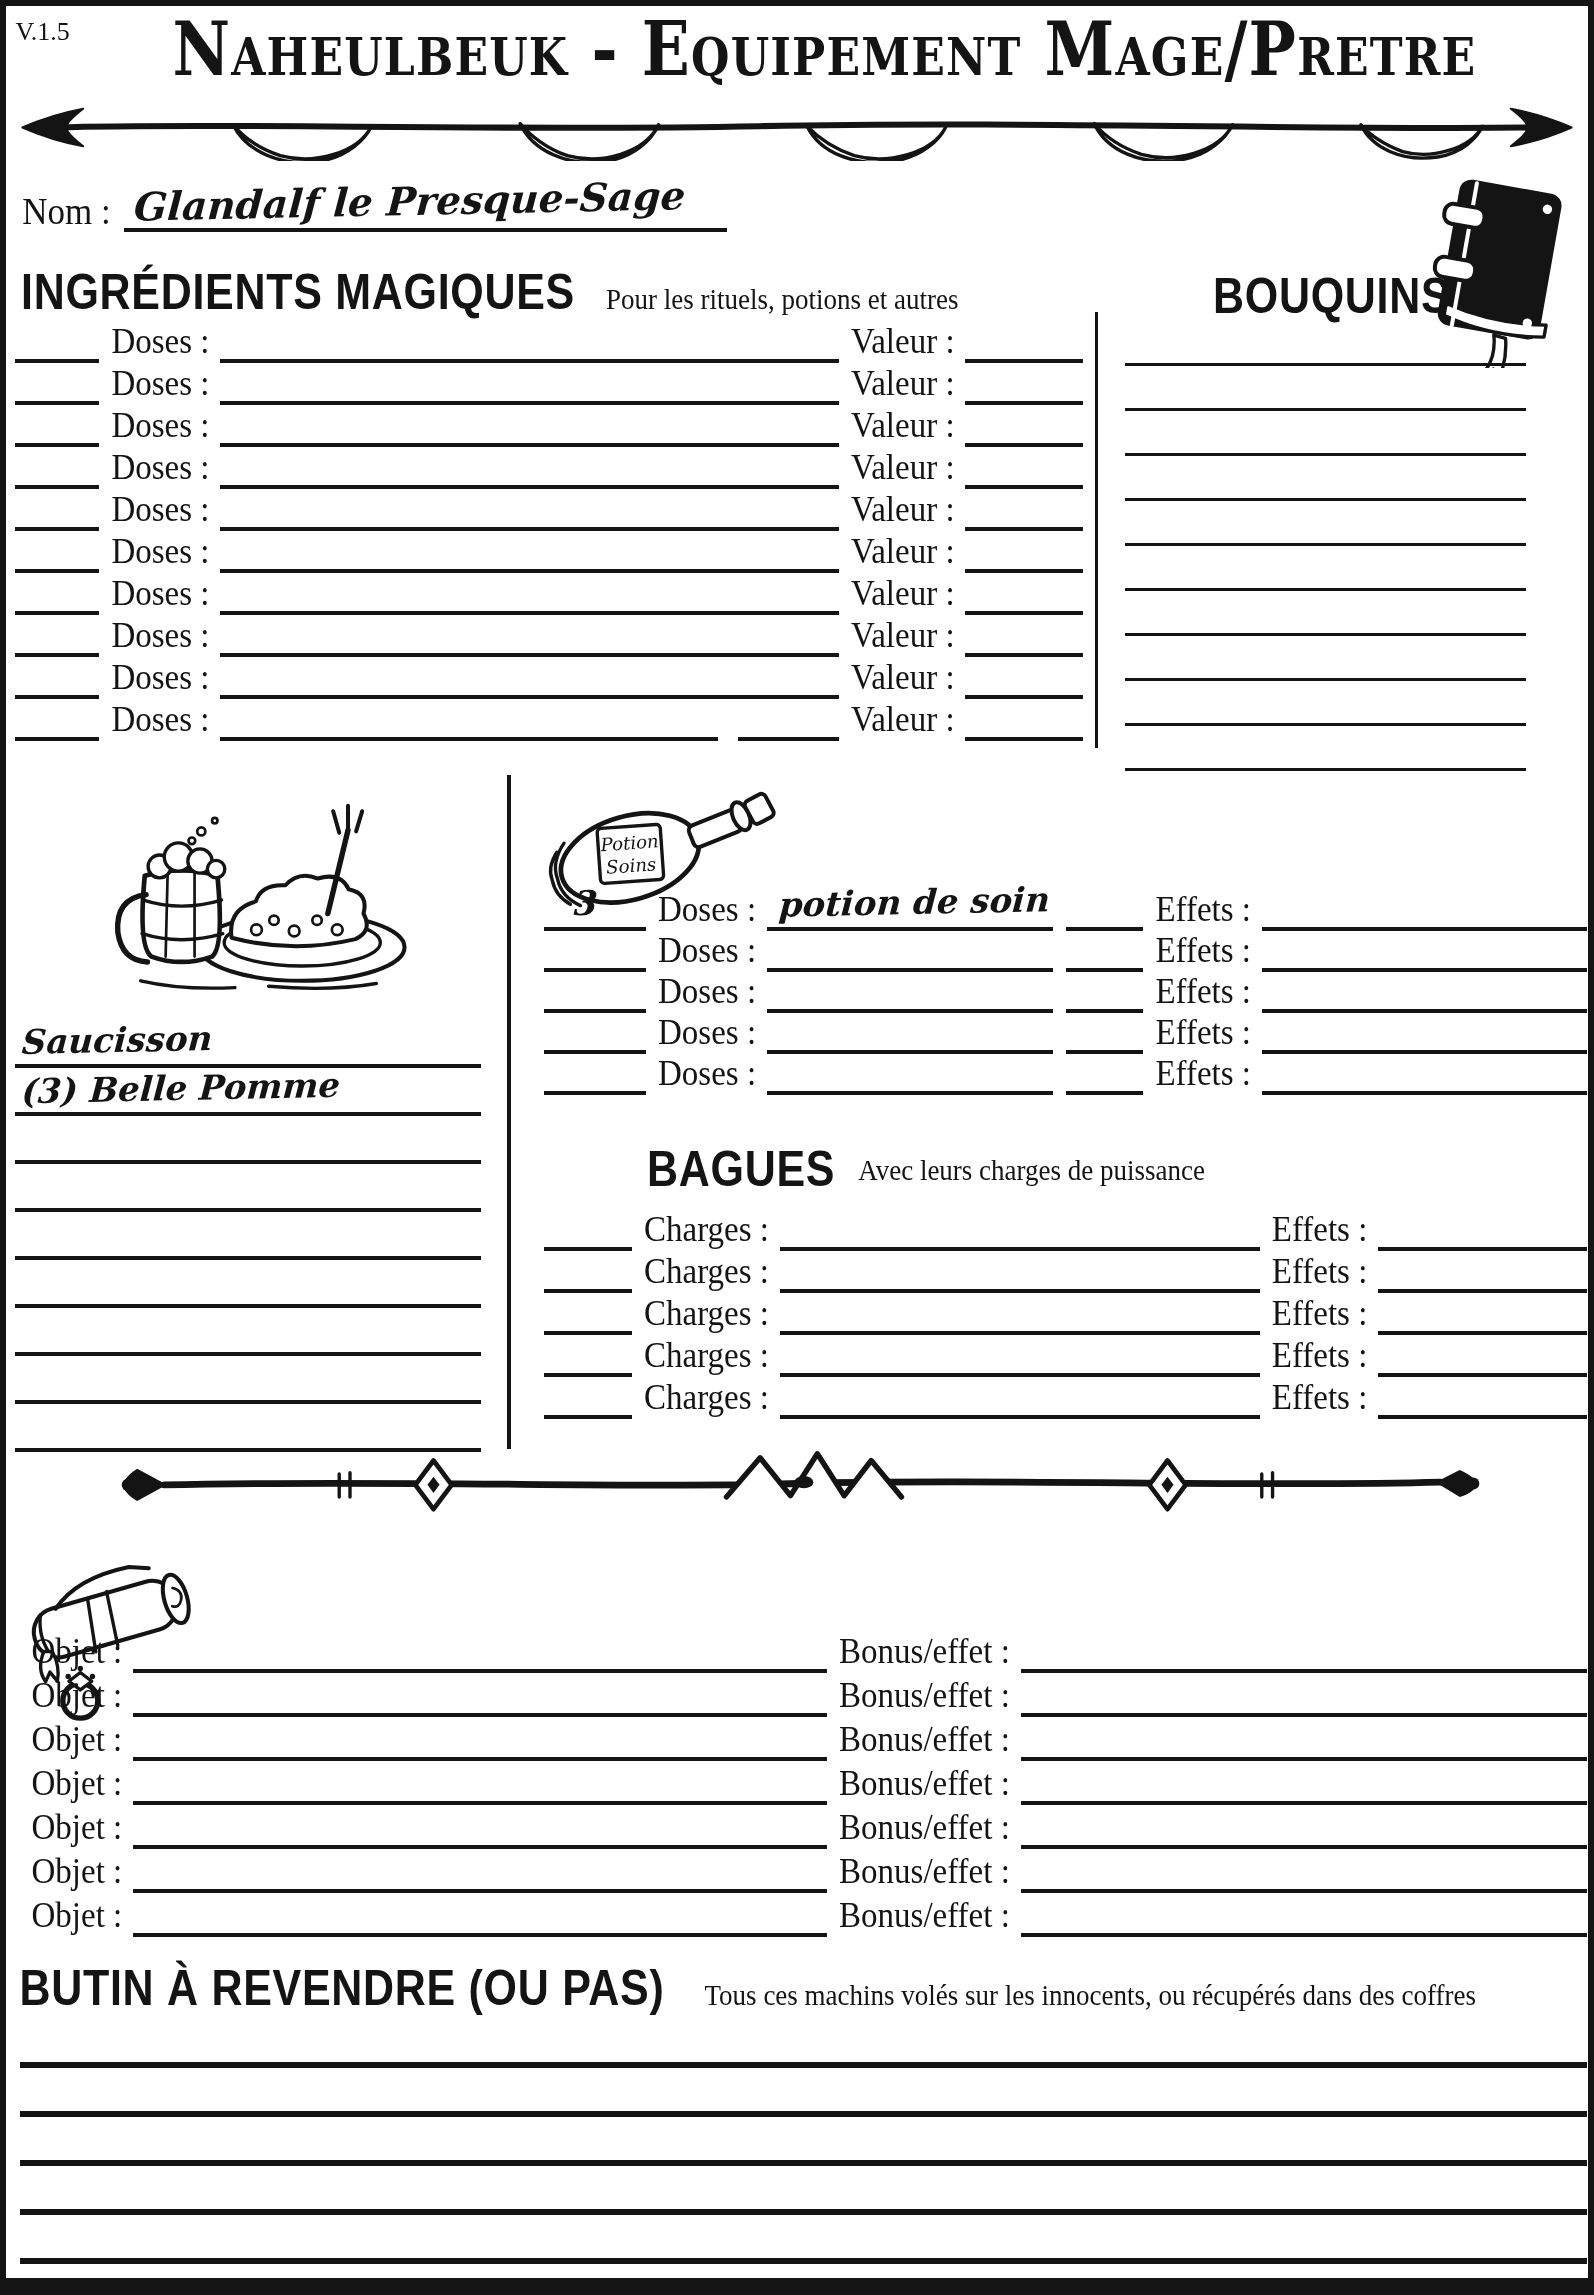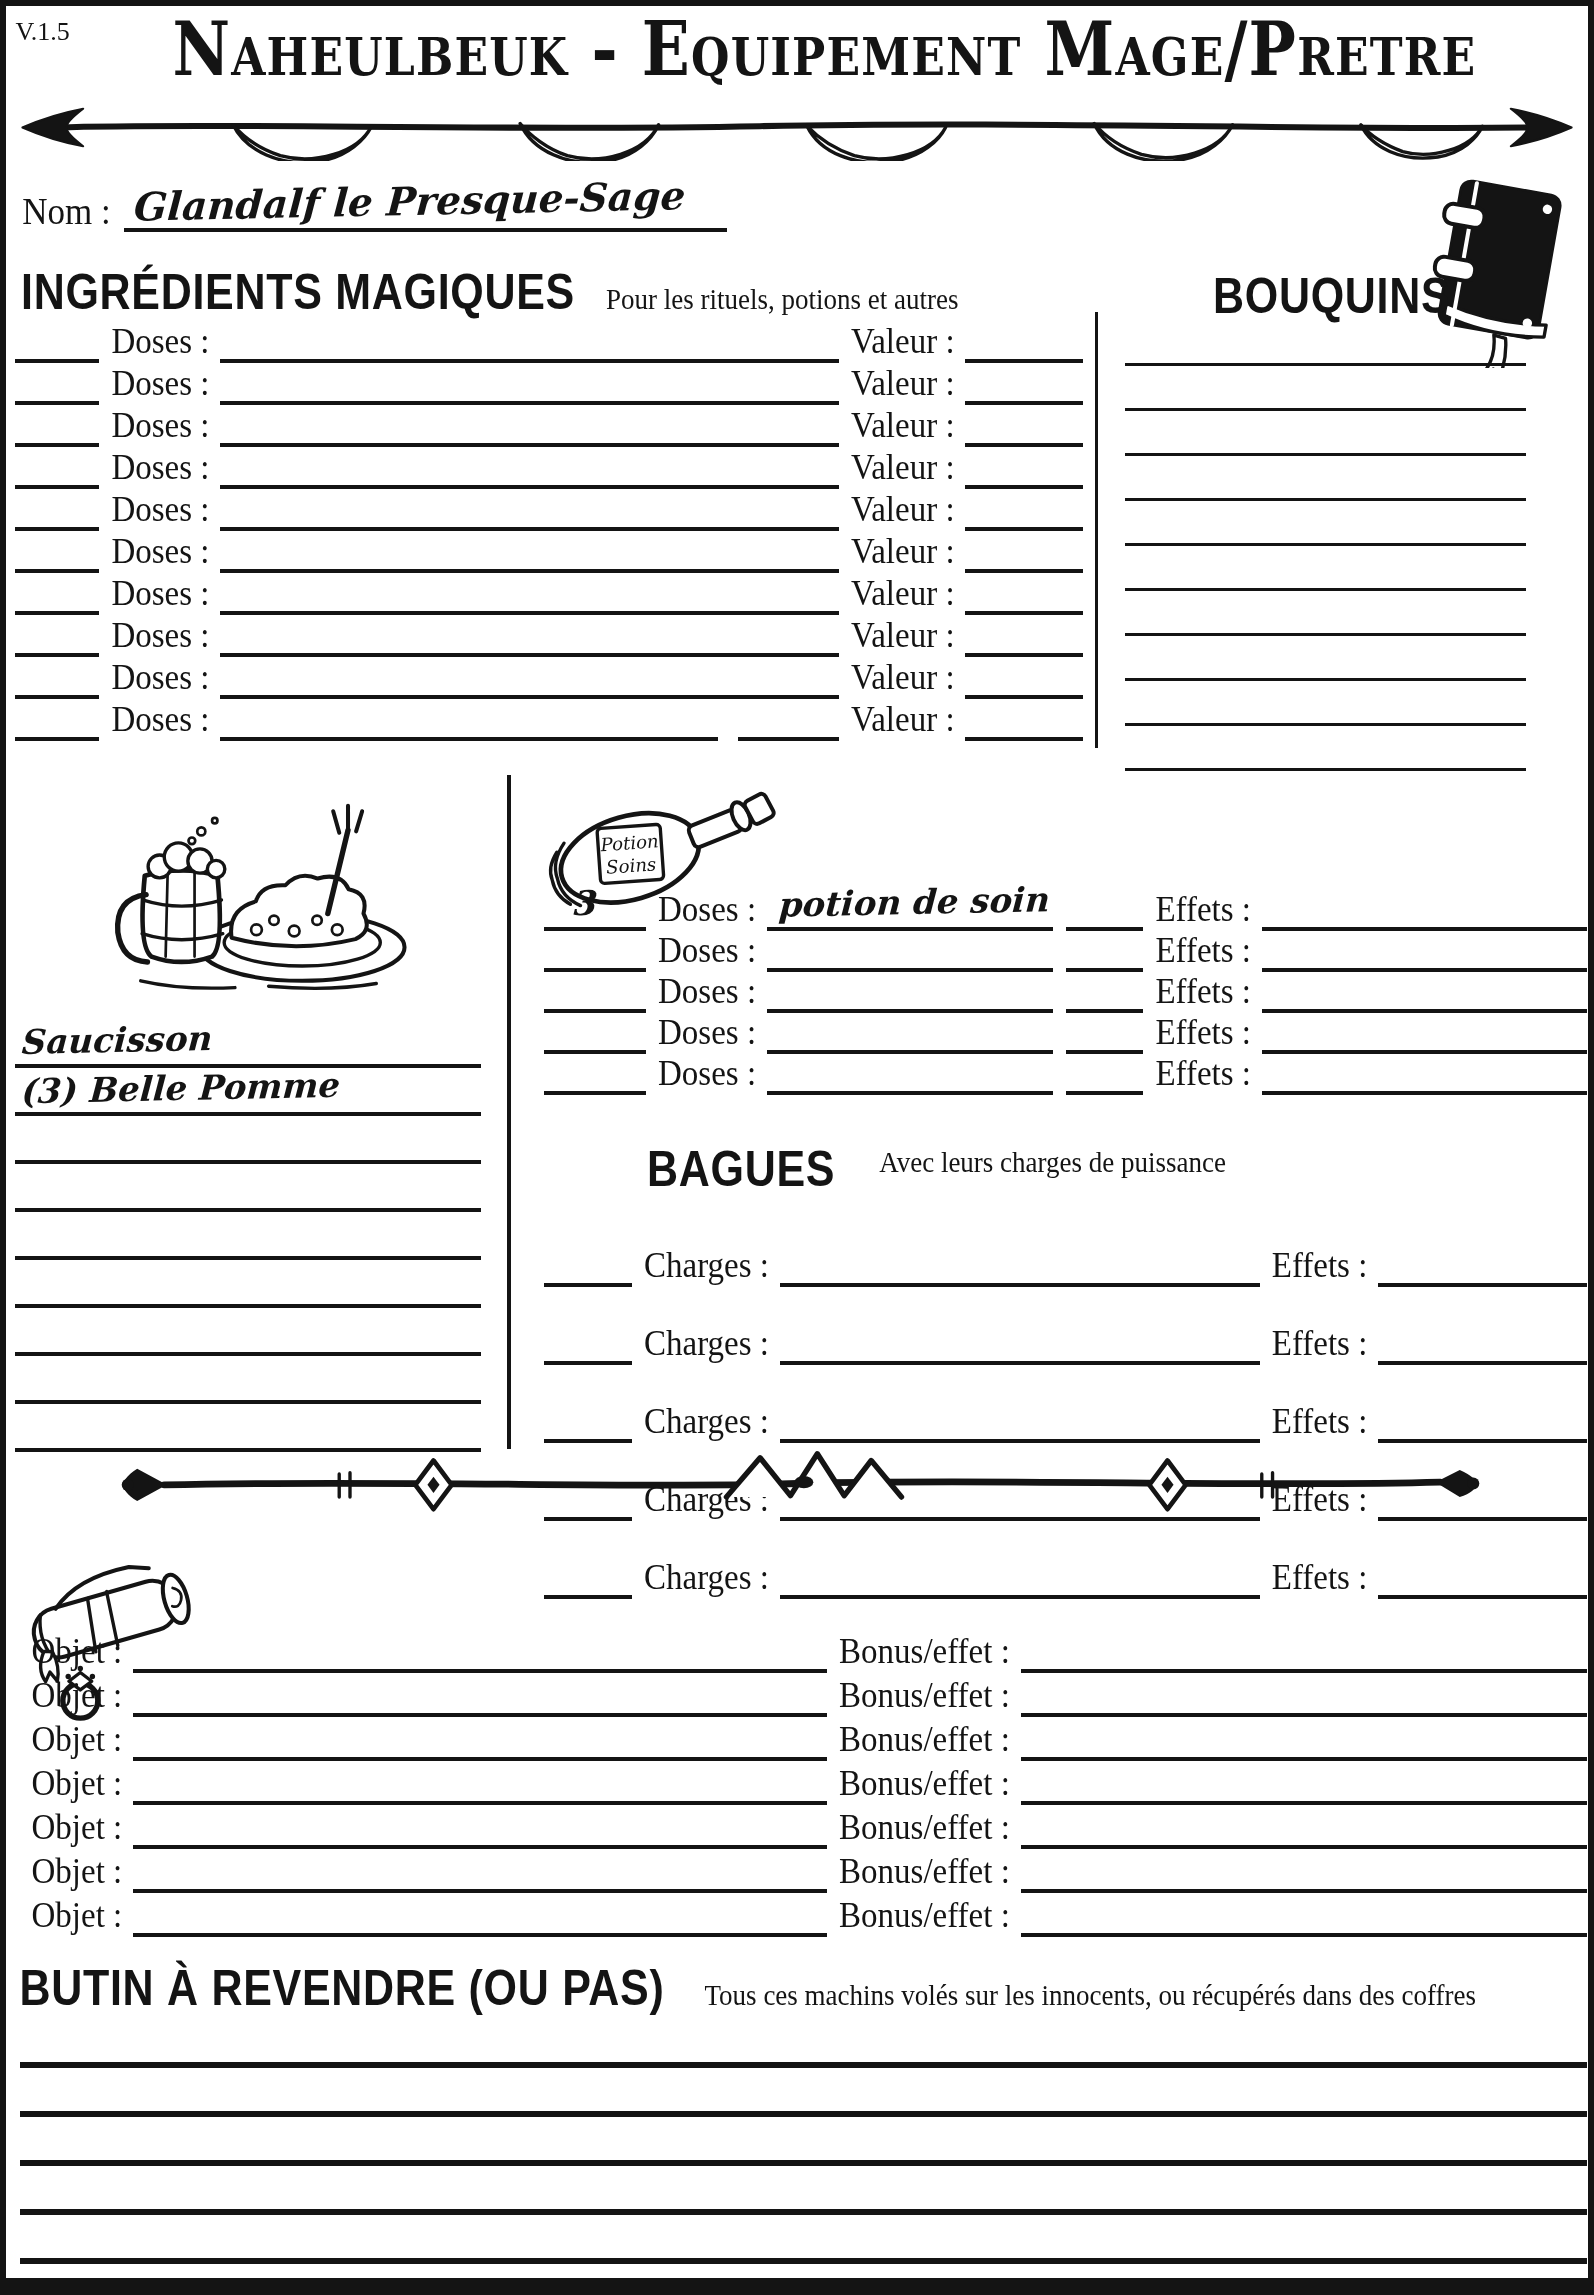--- a/index.html
+++ b/index.html
@@ -69,23 +69,23 @@
   .bouffe-head{position:absolute; left:12px; top:974px; width:476px; text-align:center;}
   .bouffe-rows{position:absolute; left:9.4px; top:1014px; width:466px;}
   .bf-row{height:44px; border-bottom:4px solid var(--ink); position:relative;}
   .bf-row .hand{position:absolute; left:6.7px; bottom:4px;}
   .potion{position:absolute; left:529px; top:765px; width:306px; height:138px;}
   .pot-head{position:absolute; left:847px; top:828px;}
   .pot-rows{position:absolute; left:538px; top:884px; width:1043px;}
   .pot-row{height:41px; display:flex; align-items:flex-end;}
   .p-s1{width:102px;} .p-fill{width:286px;} .p-s2{width:77px; margin-left:13.5px;} .p-fill2{flex:1;}
   .p-s1 .hand{left:30px; bottom:4px;}
-  .bag-head{position:absolute; left:641px; top:1145px; display:flex; align-items:flex-start; gap:44px;}
+  .bag-head{position:absolute; left:641px; top:1145px; display:flex; align-items:center; gap:23px;}
   .bag-rows{position:absolute; left:538px; top:1203px; width:1043px;}
-  .bag-row{height:42px; display:flex; align-items:center;margin-top:36px;}
+  .bag-row{height:42px; display:flex; align-items:center;}
   .g-s1{width:88px;} .g-fill{width:480px;} .g-fill2{flex:1;}
   
   .staff{position:absolute; left:111px; top:1441px; width:1367px; height:73px;}
   .scroll{position:absolute; left:6.7px; top:1524px; width:222px; height:207px;}
   .obj-head{position:absolute; left:230px; top:1583px; display:flex; align-items:baseline; gap:32px;}
   .obj-rows{position:absolute; left:13.5px; top:1623px; width:1567px;}
   .obj-row{height:44px; display:flex; align-items:flex-start;}
   .o-fill{width:694px;} .o-fill2{flex:1;}
   
   .butin-head{position:absolute; left:13.5px; top:1964px; display:flex; align-items:baseline; gap:40px;}

